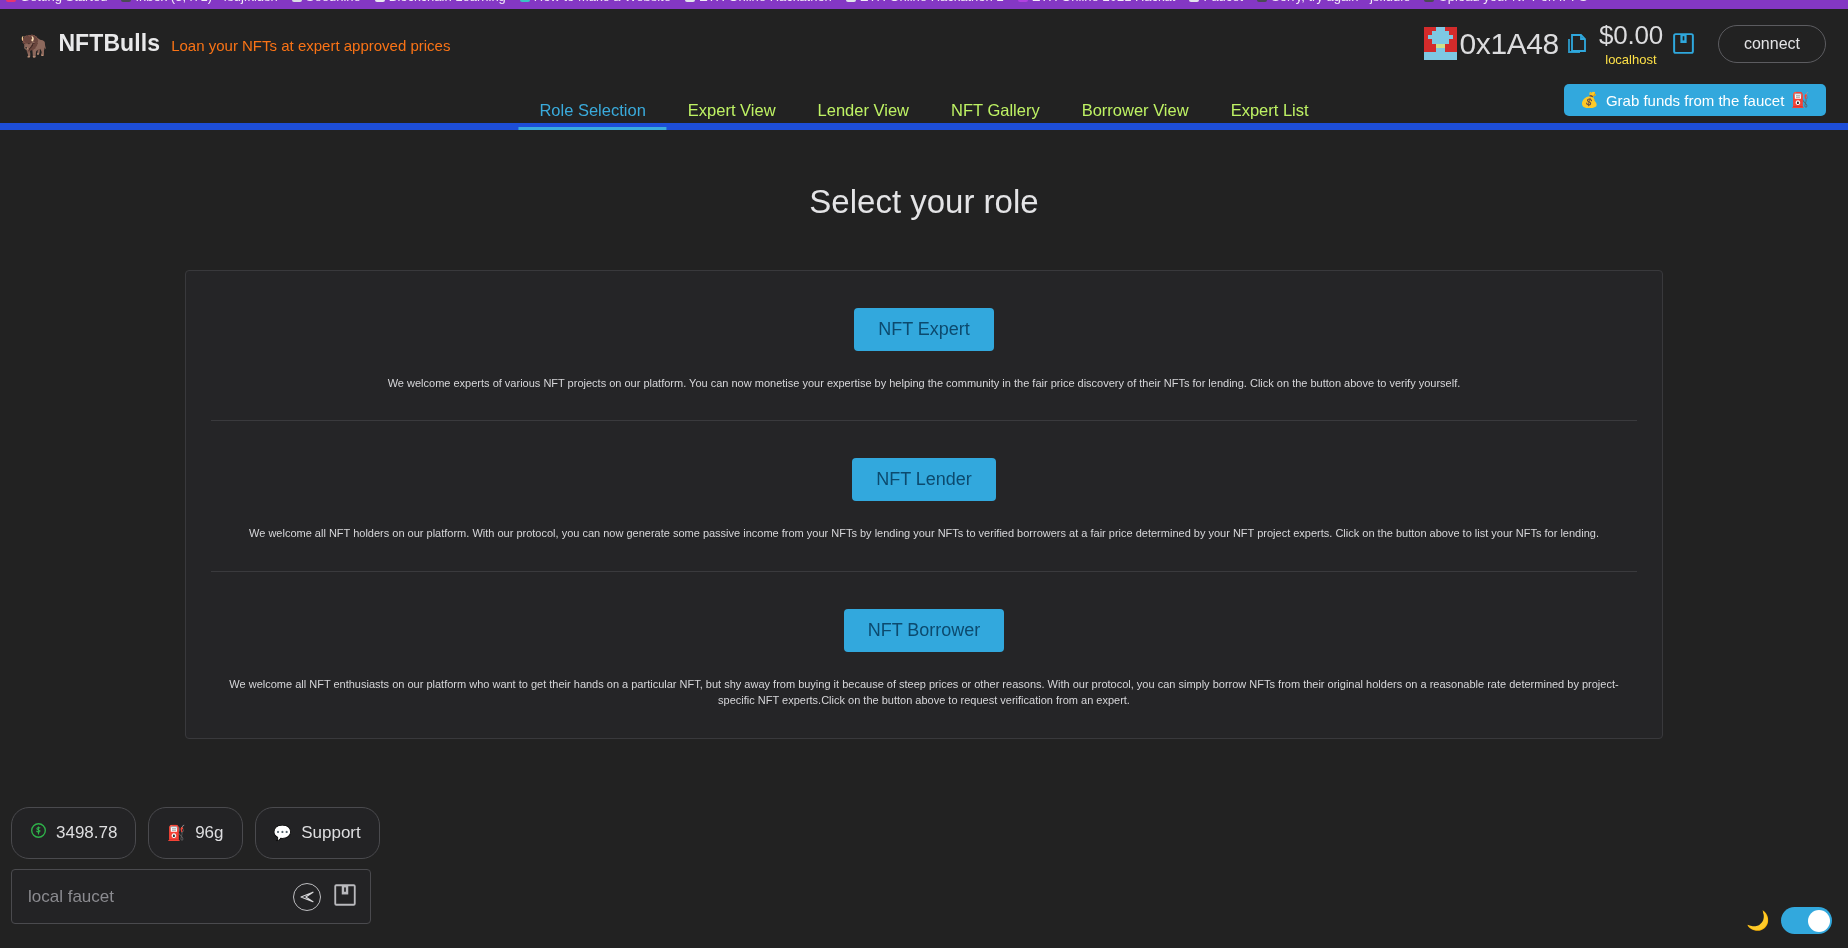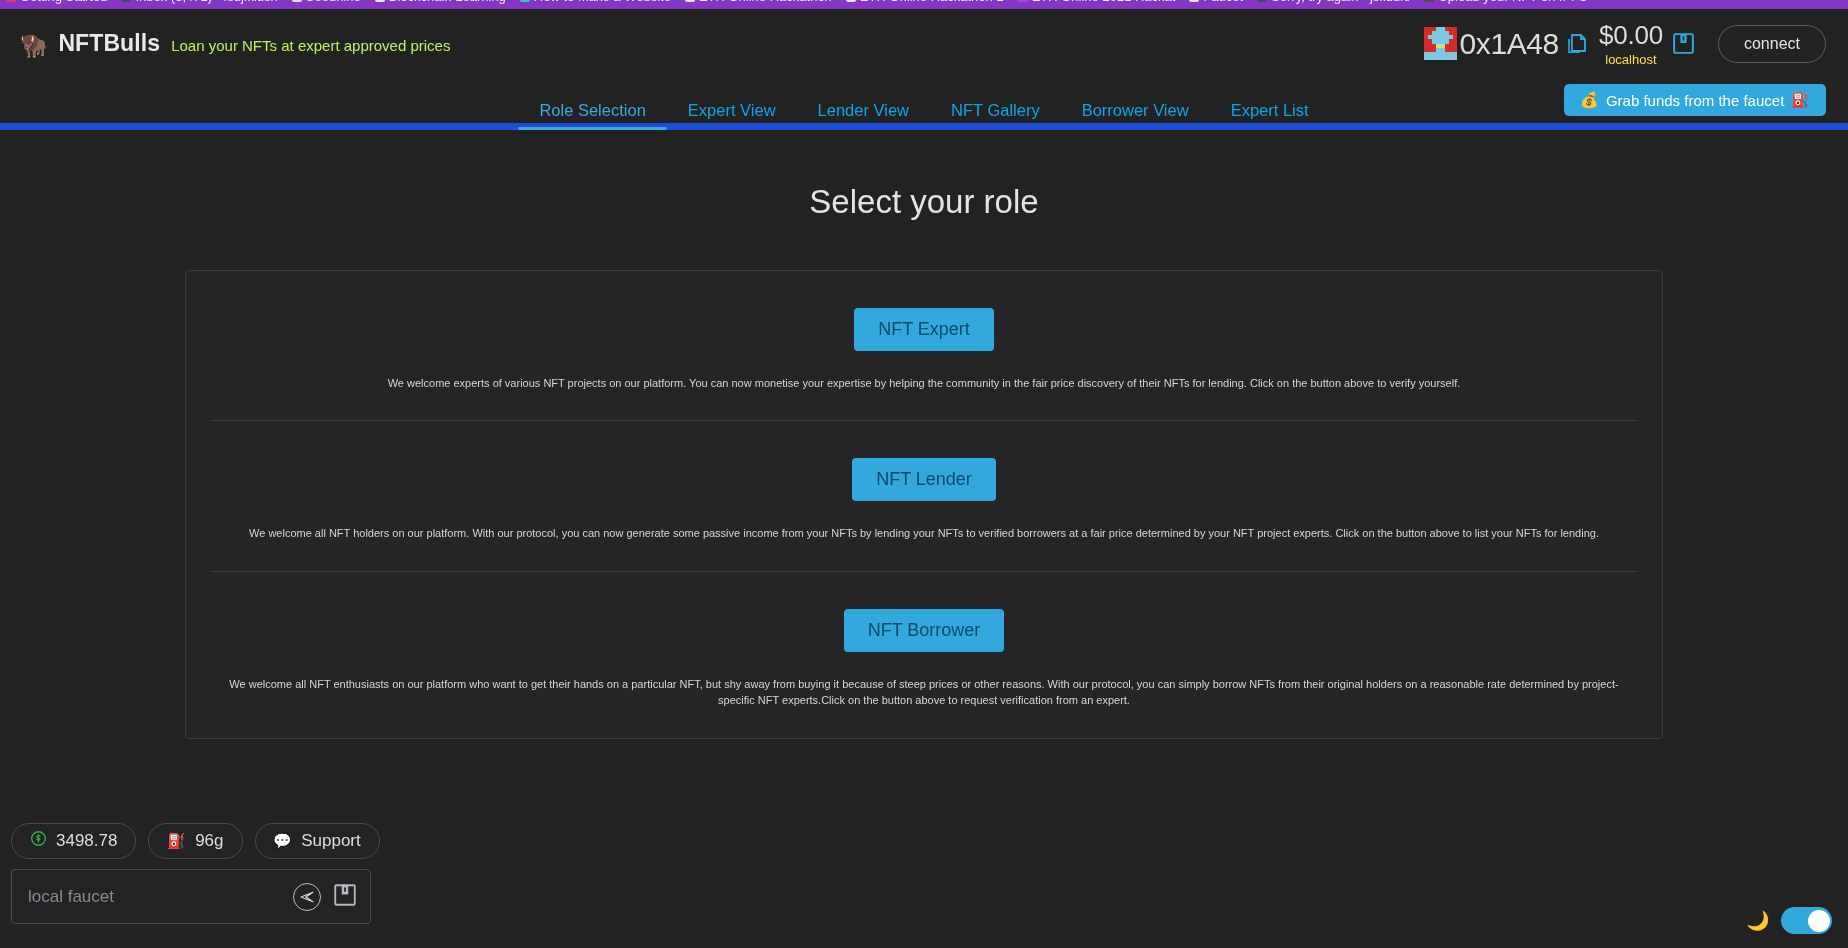--- a/index.html
+++ b/index.html
@@ -68,21 +68,21 @@
   }
   #brand .bull { font-size: 22px; line-height: 1; position: relative; top: 2px; }
   #brand .name {
     font-size: 23px;
     font-weight: bold;
     color: #e9e9ea;
     letter-spacing: .1px;
   }
   #brand .tag {
     font-size: 15px;
-    color: #bef264;
+    color: #f97316;
   }
 
   #wallet-area {
     margin-left: auto;
     display: flex;
     align-items: center;
     gap: 0px;
     padding-right: 22px;
     padding-left: 48px;
   }
@@ -139,21 +139,21 @@
     left: 50%;
     transform: translateX(-50%);
     top: 0;
     display: flex;
     height: 52px;
     align-items: flex-start;
     gap: 0;
   }
   .nav-tab {
     font-size: 16.5px;
-    color: #0ea5e9;
+    color: #bef264;
     padding: 13px 21px 0 21px;
     height: 52px;
     cursor: pointer;
     white-space: nowrap;
     position: relative;
     background: none; border: none;
     font-family: inherit;
   }
   .nav-tab.active { color: #3aabdc; }
   .nav-tab.active::after {
@@ -233,21 +233,21 @@
 
   
   #bottom-widget {
     position: absolute;
     left: 11px;
     bottom: 24px;
     width: 360px;
   }
   #pill-row { display: flex; gap: 12px; margin-bottom: 10px; }
   .pill {
-    height: 36px;
+    height: 52px;
     border-radius: 18px;
     border: 1px solid #4a4a4e;
     background: #232325;
     display: flex;
     align-items: center;
     gap: 9px;
     padding: 0 18px;
     color: #dedee0;
     font-size: 17px;
     cursor: pointer;

